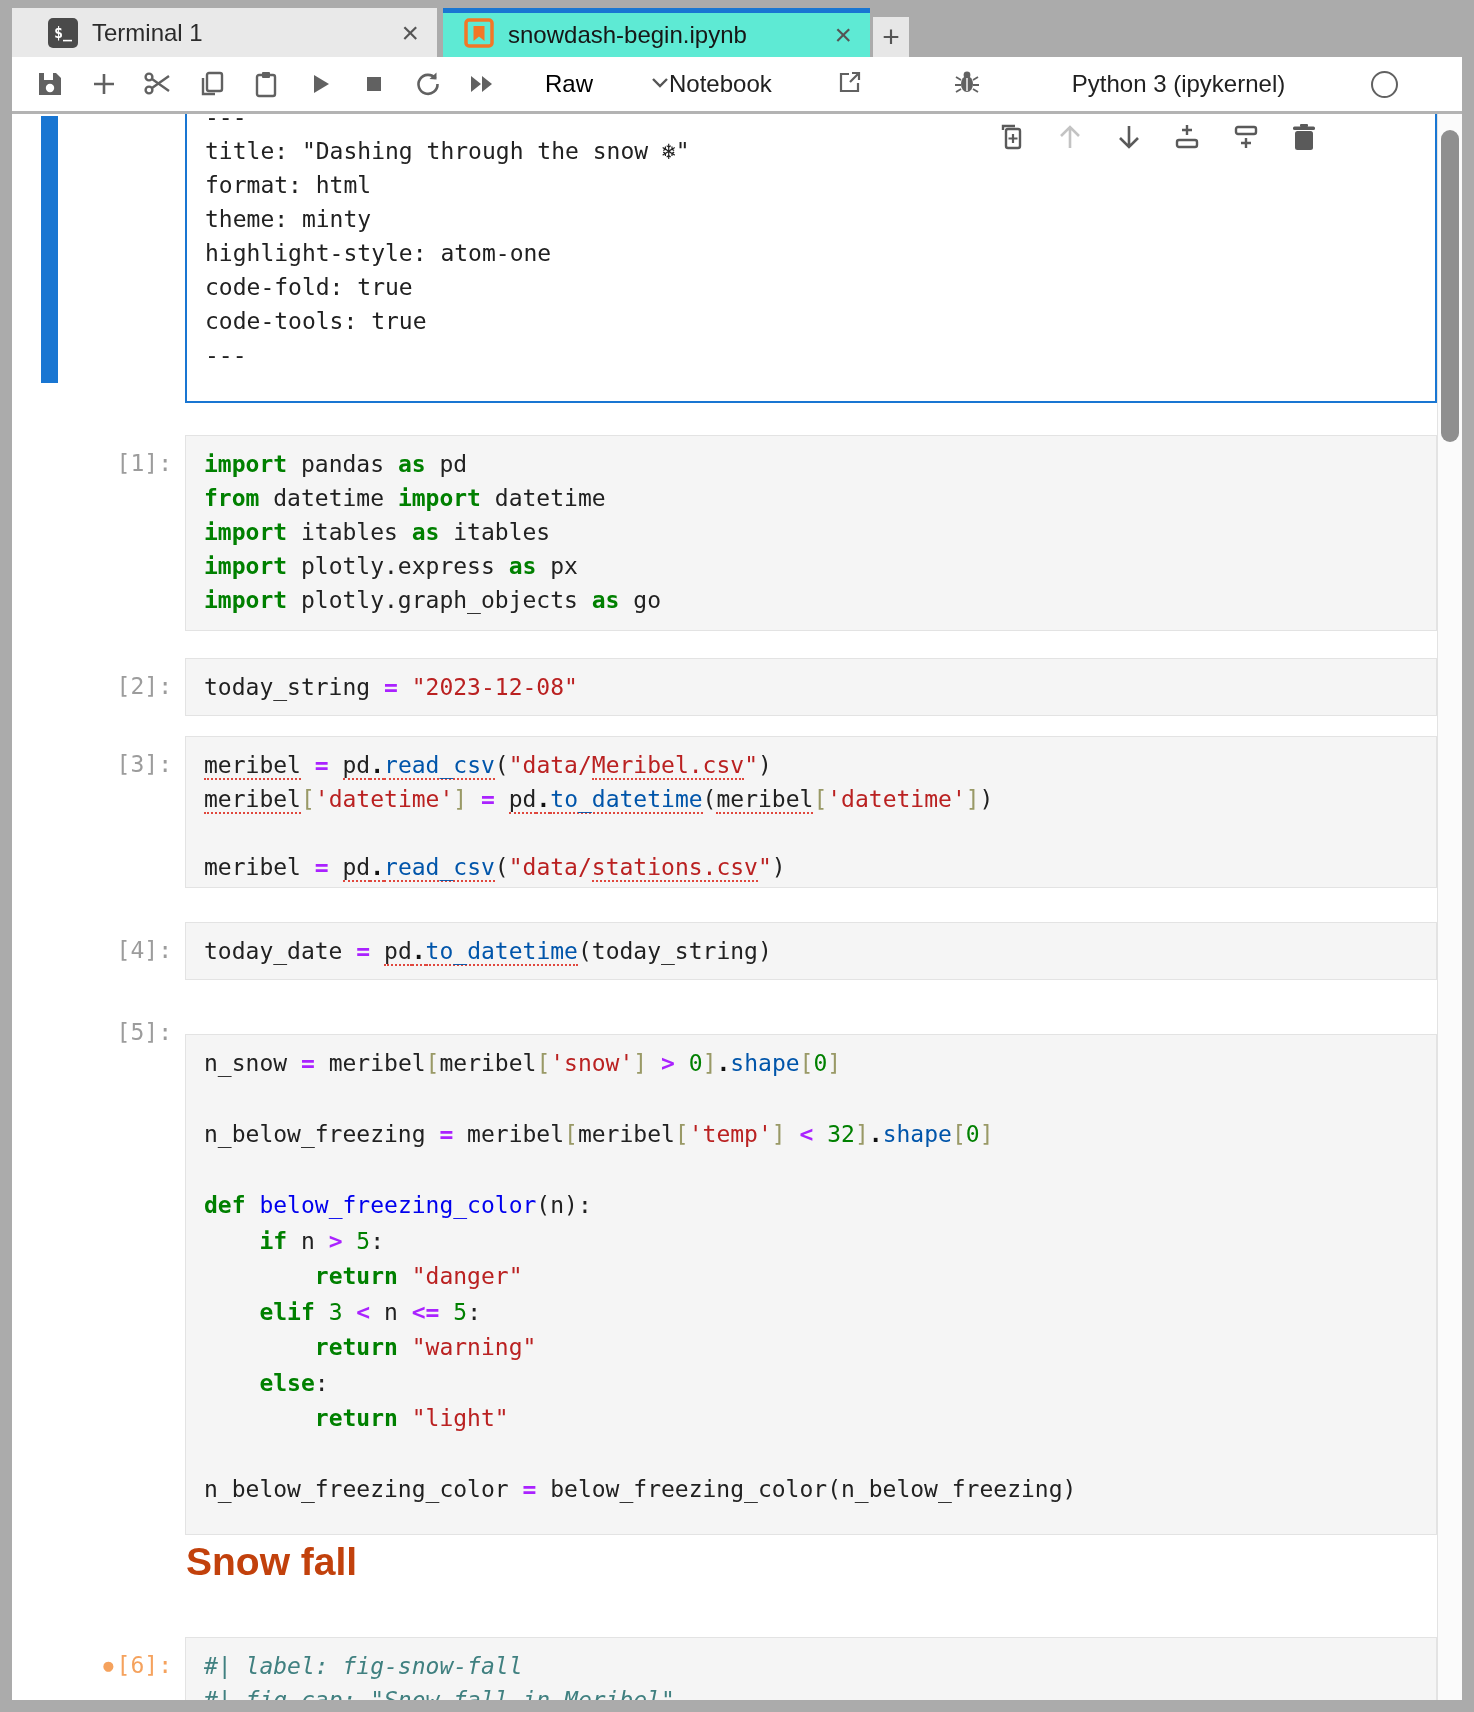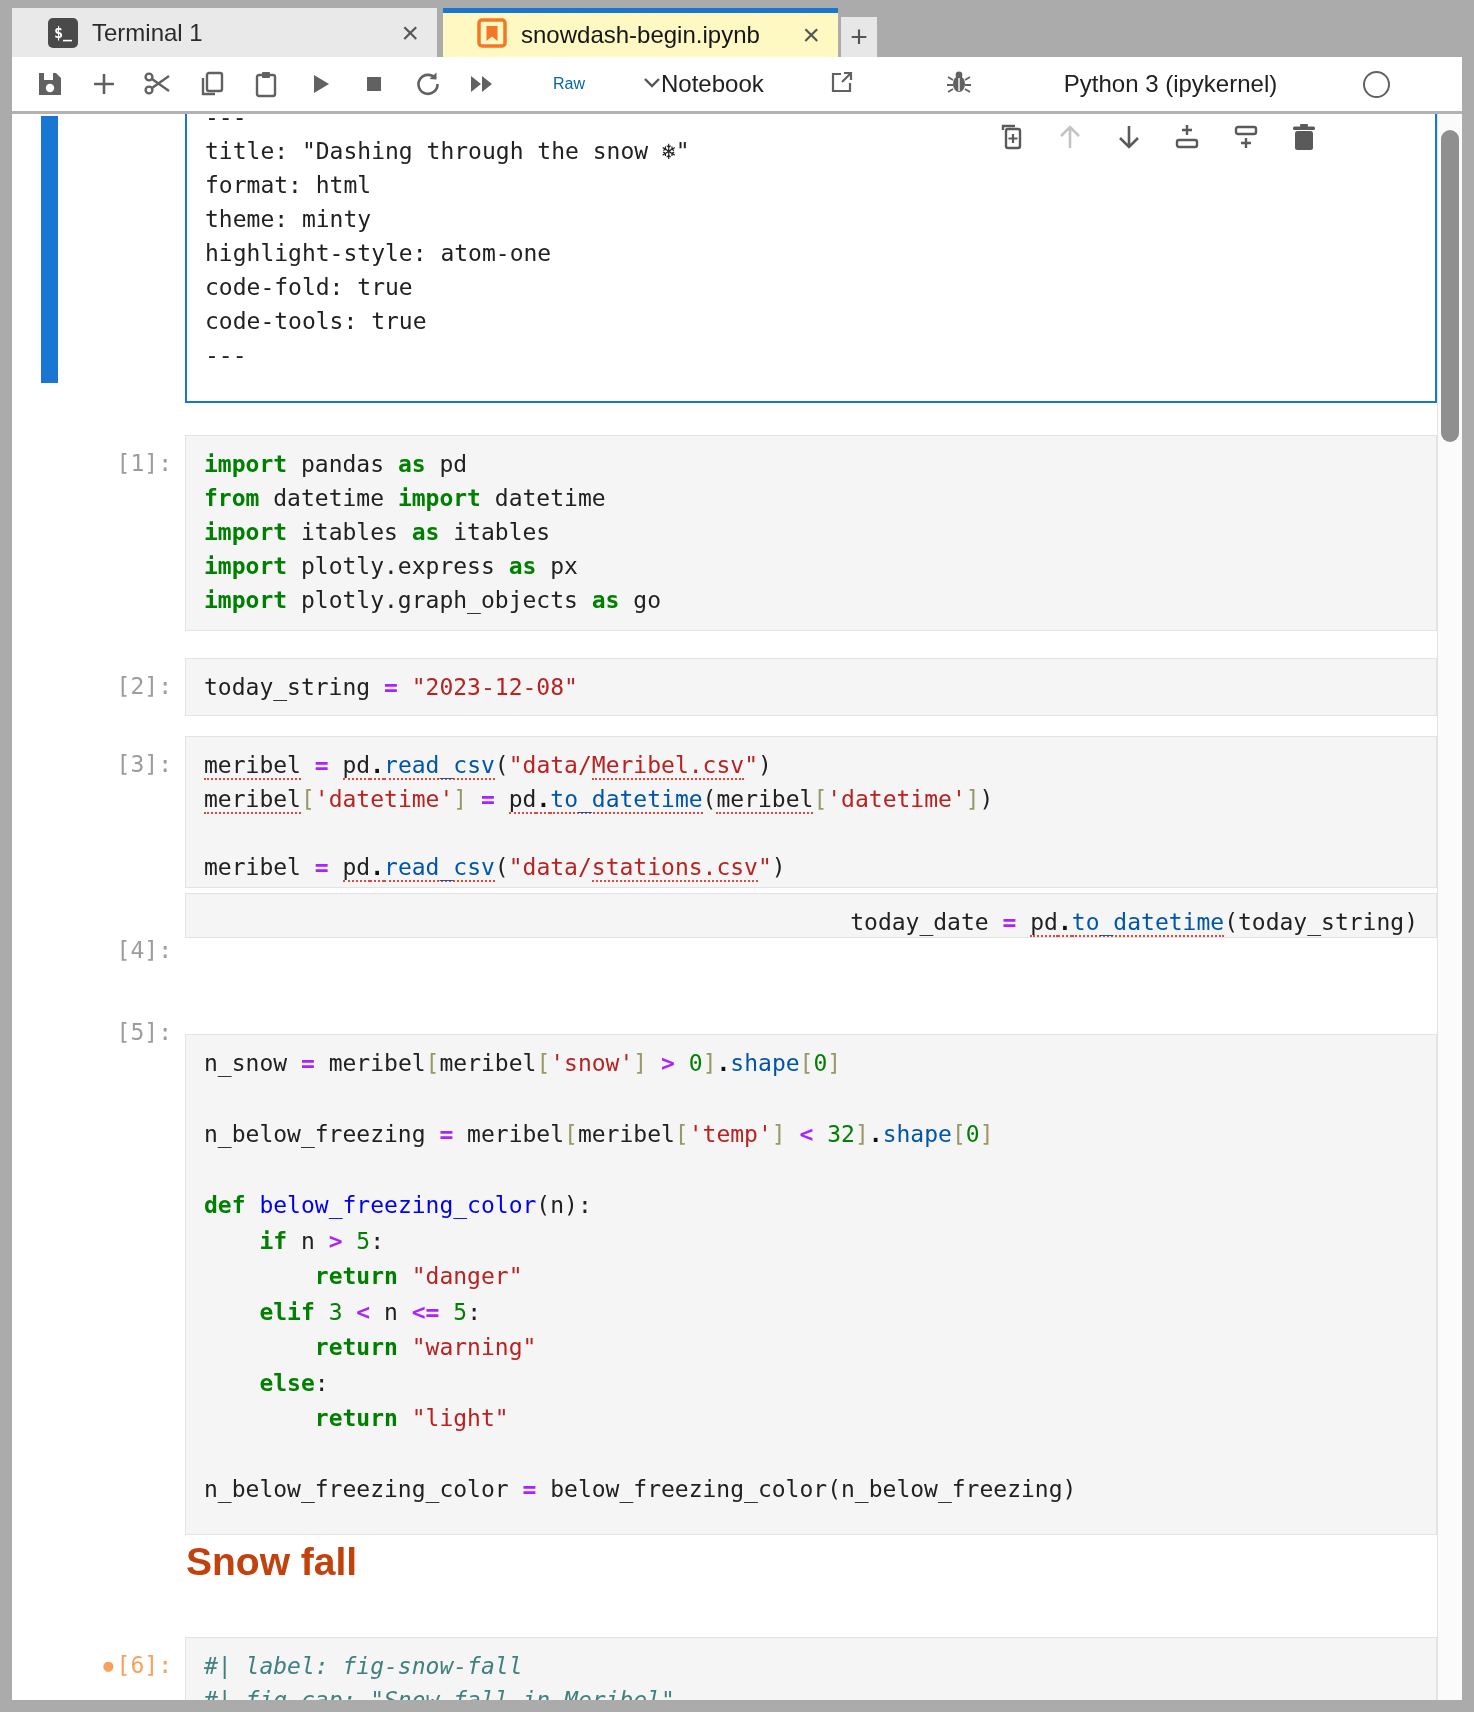--- a/index.html
+++ b/index.html
@@ -6,35 +6,35 @@
   html,body { width:1474px; height:1712px; }
   body { background:#ababab; position:relative; overflow:hidden;
          font-family:"Liberation Sans","DejaVu Sans",sans-serif; }
 
   
   .tabbar { position:absolute; left:12px; top:8px; width:1450px; height:49px;
             background:#ababab; display:flex; align-items:flex-start; }
   .tab { display:flex; align-items:center; height:49px; cursor:default; }
   .tab-terminal { width:425px; background:#e9e9e9; padding-left:36px; }
   .tab-gap { width:6px; }
-  .tab-notebook { width:395px; background:#fef9c3; border-top:5px solid #1976d2; padding-left:34px; }
+  .tab-notebook { width:427px; background:#5eead4; border-top:5px solid #1976d2; padding-left:21px; }
   .term-ico { width:30px; height:30px; background:#4a4a4a; border-radius:5px; color:#fff;
               font:bold 15px/30px "DejaVu Sans Mono",monospace; text-align:center; margin-right:14px; flex:none;}
   .tab-label { font-size:24px; color:#2b2b2b; white-space:nowrap; }
   .tab-notebook .tab-label { color:#161616; }
   .tab-close { margin-left:auto; margin-right:18px; font-size:30px; color:#555; line-height:1; }
   .nb-ico { margin-right:14px; flex:none; }
   .newtab { width:36px; height:40px; margin-top:9px; margin-left:3px; background:#e7e7e7;
             font-size:30px; color:#555; display:flex; align-items:center; justify-content:center; }
 
   
   .toolbar { position:absolute; left:12px; top:57px; width:1450px; height:54px; background:#fff;
              display:flex; align-items:center; padding-left:23px; }
   .tbtn { width:30px; height:30px; margin-right:24px; display:flex; align-items:center; justify-content:center; flex:none; }
-  .celltype { margin-left:32px; font-size:16px; color:#0369a1; }
+  .celltype { margin-left:24px; font-size:24px; color:#000000; }
   .celltype-chevron { margin-left:58px; }
   .tb-right { margin-left:auto; display:flex; align-items:center; padding-right:162px;gap:28px; }
   .tb-right .lbl { font-size:24px; color:#212121; white-space:nowrap; }
   .gap10 { width:10px; } .gap30 { width:30px; } .gap36 { width:36px; }
   .kernel-circle { width:27px; height:27px; border:2.5px solid #616161; border-radius:50%; }
   .divider { position:absolute; left:12px; top:111px; width:1450px; height:3px; background:#b3b3b3; }
 
   
   .nb { position:absolute; left:12px; top:114px; width:1450px; height:1586px; background:#fff; overflow:hidden; }
   .sb-track { position:absolute; right:0; top:0; width:25px; height:100%; background:#fbfbfb; border-left:1px solid #e3e3e3; }
@@ -262,21 +262,21 @@
   <div class="cellbox" style="top:622px; height:152px;">
     <div class="code">
         <div class="cl"><span class="u">meribel</span><span> </span><span class="t-op">=</span><span> </span><span class="u">pd</span><span class="t-dot u">.</span><span class="t-fn u">read_csv</span><span>(</span><span class="t-str">"data/</span><span class="t-str u">Meribel.csv</span><span class="t-str">"</span><span>)</span></div>
         <div class="cl"><span class="u">meribel</span><span class="t-brk">[</span><span class="t-str">'datetime'</span><span class="t-brk">]</span><span> </span><span class="t-op">=</span><span> </span><span class="u">pd</span><span class="t-dot u">.</span><span class="t-fn u">to_datetime</span><span>(</span><span class="u">meribel</span><span class="t-brk">[</span><span class="t-str">'datetime'</span><span class="t-brk">]</span><span>)</span></div>
         <div class="cl">&nbsp;</div>
         <div class="cl"><span>meribel </span><span class="t-op">=</span><span> </span><span class="u">pd</span><span class="t-dot u">.</span><span class="t-fn u">read_csv</span><span>(</span><span class="t-str">"data/</span><span class="t-str u">stations.csv</span><span class="t-str">"</span><span>)</span></div>
       </div>
   </div>
 
   <div class="prompt" style="top:819px;">[4]:</div>
-  <div class="cellbox" style="top:779px; height:45px;text-align:right;">
+  <div class="cellbox" style="top:808px; height:58px;">
     <div class="code">
         <div class="cl"><span>today_date </span><span class="t-op">=</span><span> </span><span class="u">pd</span><span class="t-dot u">.</span><span class="t-fn u">to_datetime</span><span>(today_string)</span></div>
       </div>
   </div>
 
   <div class="prompt" style="top:901px;">[5]:</div>
   <div class="cellbox lh355" style="top:920px; height:501px;">
     <div class="code">
         <div class="cl"><span>n_snow </span><span class="t-op">=</span><span> meribel</span><span class="t-brk">[</span><span>meribel</span><span class="t-brk">[</span><span class="t-str">'snow'</span><span class="t-brk">]</span><span> </span><span class="t-op">&gt;</span><span> </span><span class="t-num">0</span><span class="t-brk">]</span><span class="t-dot">.</span><span class="t-fn">shape</span><span class="t-brk">[</span><span class="t-num">0</span><span class="t-brk">]</span></div>
         <div class="cl">&nbsp;</div>

